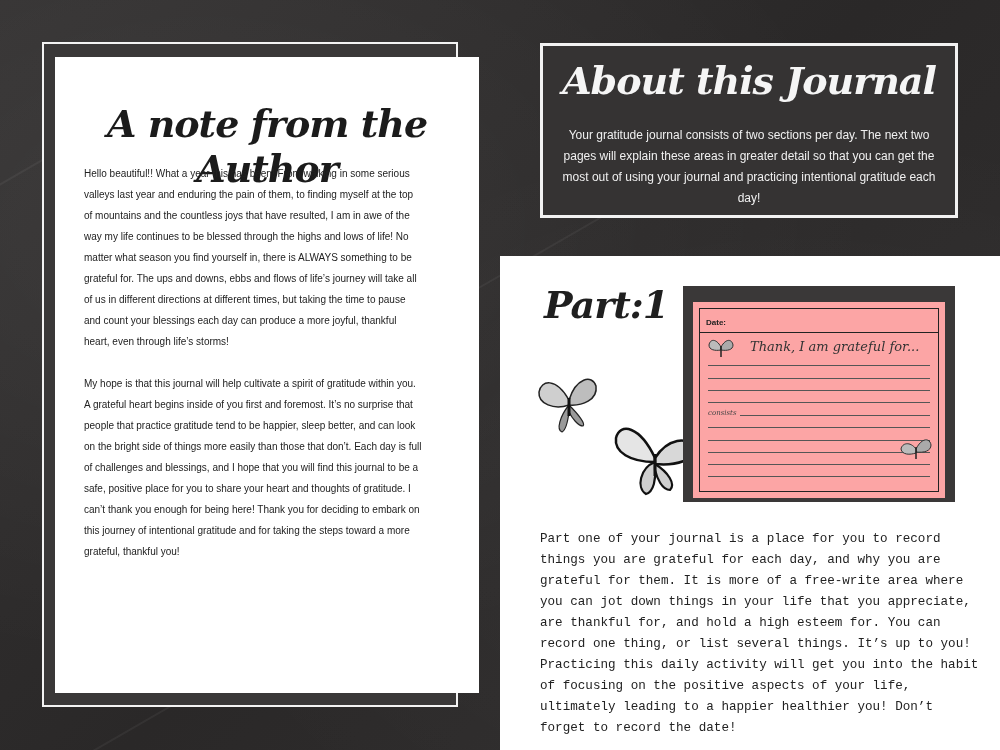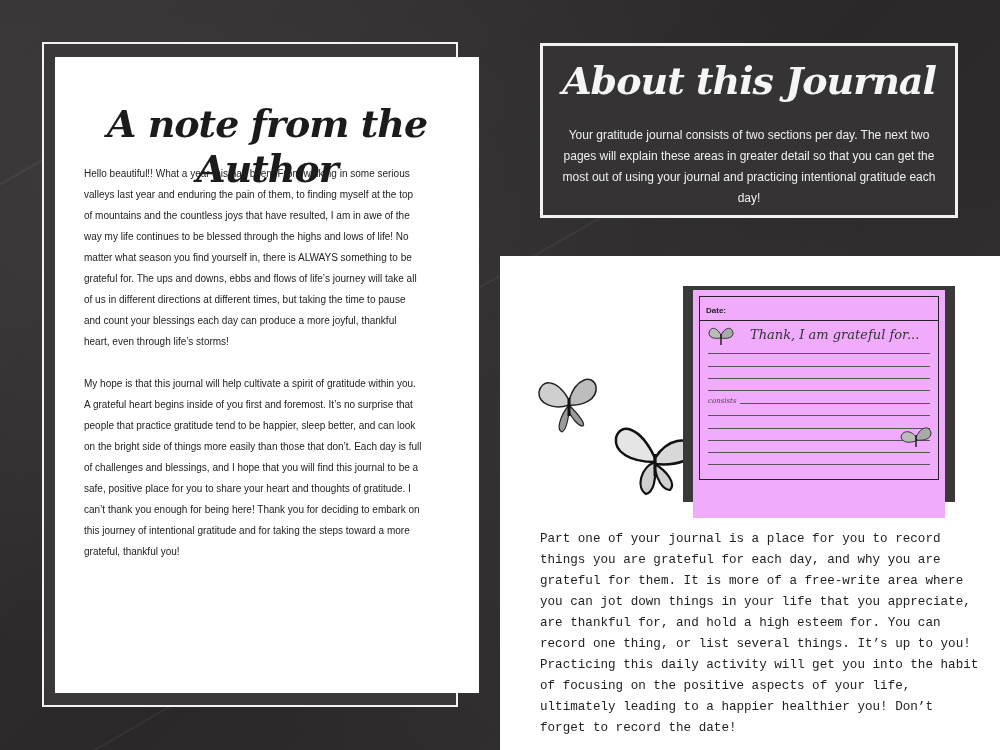--- a/index.html
+++ b/index.html
@@ -60,22 +60,22 @@
     background:#fff;
   }
   .part-title {
     position:absolute; left:44px; top:26px; font-size:38px; color:#1f1f1f;
   }
   .card-outer {
     position:absolute; left:183px; top:30px; width:272px; height:216px;
     background:#3a3838;
   }
   .card-inner {
-    position:absolute; left:10px; top:4px; width:252px; height:228px;
-    background:#f0abfc;
+    position:absolute; left:10px; top:16px; width:252px; height:196px;
+    background:#fca5a5;
   }
   .card-frame {
     position:absolute; left:6px; top:6px; width:240px; height:184px;
     border:1.5px solid #222; box-sizing:border-box;
   }
   .card-date {
     position:absolute; left:0; top:0; width:100%; height:24px;
     border-bottom:1.5px solid #222; box-sizing:border-box;
     font-size:8px; font-weight:bold; color:#222; padding:9px 0 0 6px;
   }
@@ -111,20 +111,21 @@
     <p>My hope is that this journal will help cultivate a spirit of gratitude within you. A grateful heart begins inside of you first and foremost. It’s no surprise that people that practice gratitude tend to be happier, sleep better, and can look on the bright side of things more easily than those that don’t. Each day is full of challenges and blessings, and I hope that you will find this journal to be a safe, positive place for you to share your heart and thoughts of gratitude. I can’t thank you enough for being here! Thank you for deciding to embark on this journey of intentional gratitude and for taking the steps toward a more grateful, thankful you!</p>
   </div>
 </div>
 
 <div class="about-box">
   <div class="about-title script-title">About this Journal</div>
   <div class="about-body">Your gratitude journal consists of two sections per day. The next two pages will explain these areas in greater detail so that you can get the most out of using your journal and practicing intentional gratitude each day!</div>
 </div>
 
 <div class="right-panel">
+  <div class="part-title script-title">Part:1</div>
 
   <svg class="butterfly" style="left:36px;top:116px;" width="66" height="64" viewBox="0 0 66 64">
     <path d="M33 28 C 20 5, 5 8, 3 20 C 2 32, 18 38, 33 33 Z" fill="#cfcfcf" stroke="#222" stroke-width="1.5"></path>
     <path d="M33 28 C 40 6, 56 2, 60 14 C 62 28, 46 34, 33 33 Z" fill="#bdbdbd" stroke="#222" stroke-width="1.5"></path>
     <path d="M33 33 C 24 44, 20 58, 26 60 C 30 58, 32 48, 33 40 Z" fill="#9a9a9a" stroke="#222" stroke-width="1.2"></path>
     <path d="M33 33 C 42 42, 50 52, 47 54 C 42 54, 36 46, 33 40 Z" fill="#9a9a9a" stroke="#222" stroke-width="1.2"></path>
     <line x1="33" y1="26" x2="33" y2="44" stroke="#111" stroke-width="3"></line>
   </svg>
   <svg class="butterfly" style="left:110px;top:162px;" width="90" height="80" viewBox="0 0 90 80">
     <path d="M45 40 C 30 8, 10 4, 6 20 C 4 34, 20 44, 45 44 Z" fill="#e5e5e5" stroke="#111" stroke-width="2.5"></path>

